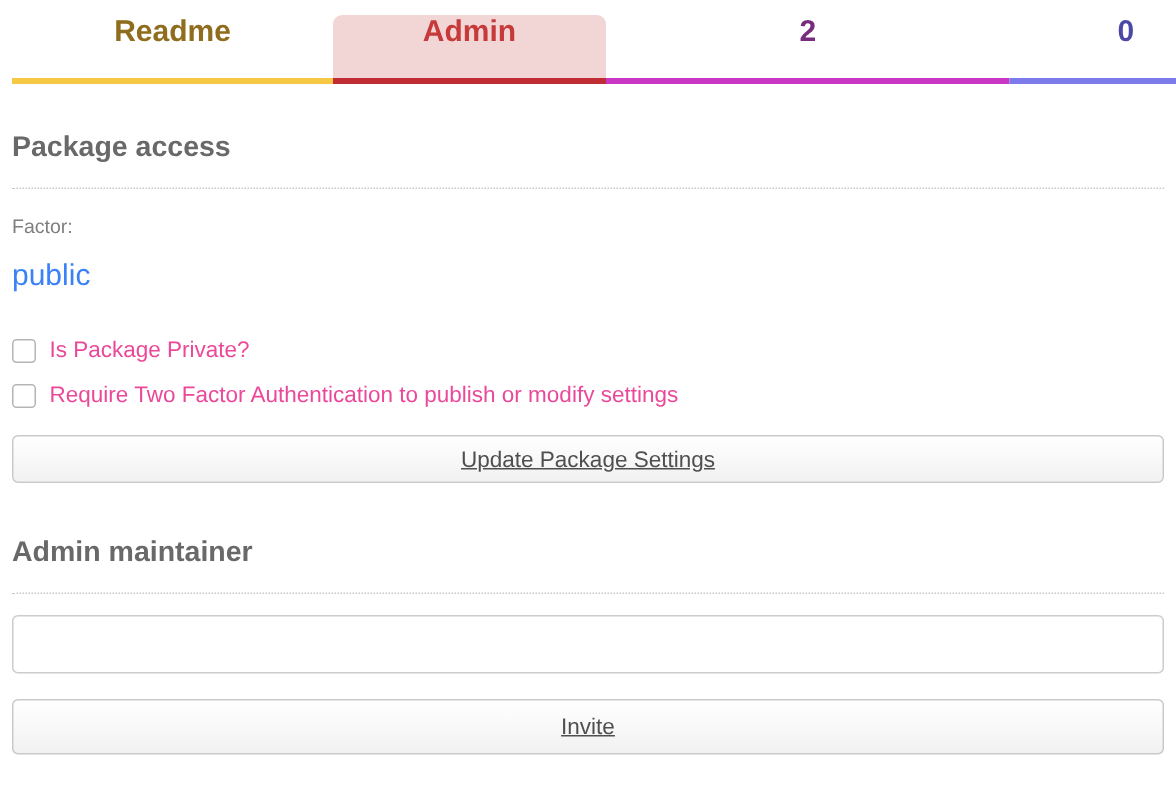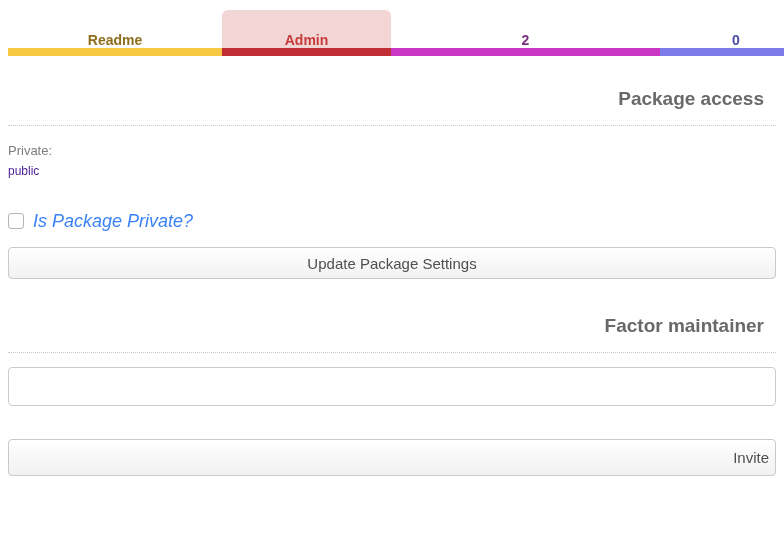--- a/index.html
+++ b/index.html
@@ -19,106 +19,105 @@
     align-items: flex-end;
     height: 56px;
     padding-left: 8px;
     width: 960px;
     box-sizing: border-box;
   }
   .tab {
     height: 46px;
     box-sizing: border-box;
     display: flex;
-    align-items: flex-end;
+    align-items: flex-start;
     justify-content: center;
     gap: 8px;
-    font-size: 14px;
+    font-size: 20px;
     font-weight: bold;
-    border-bottom: 8px solid #404040;
+    border-bottom: 4px solid #404040;
     cursor: pointer;
     white-space: nowrap;
   }
   .tab-readme       { width: 214px; }
-  .tab-admin        { width: 169px; border-radius: 6px 6px 0 0; }
+  .tab-admin        { width: 182px; border-radius: 6px 6px 0 0; }
   .tab-dependencies { width: 269px; }
   .tab-dependents   { width: 270px; justify-content: flex-start; padding-left: 72px; }
 
   
   .content { padding: 0 8px; }
 
   .section-heading {
     font-size: 19px;
     font-weight: bold;
     color: #696969;
-    margin: 12px;
+    margin: 0;
     padding: 0;
-    text-align: right;
   }
   .heading-package { margin-top: 32px; }
   .heading-invite  { margin-top: 36px; }
 
   .dotted-divider {
     border: none;
     border-top: 1px dotted #c9c9c9;
     margin: 15px 0 0 0;
     height: 0;
   }
 
   .status-label {
     margin-top: 17px;
     font-size: 13px;
     color: #7e7e7e;
     line-height: 15px;
   }
   .status-value {
-    margin-top: 3px;
-    font-size: 12px;
-    color: #4c1d95;
+    margin-top: 16px;
+    font-size: 20px;
+    color: #3b82f6;
     line-height: 20px;
   }
 
   .checkbox-group { margin-top: 31px; }
   .chk-row {
     display: flex;
     align-items: center;
     margin-bottom: 12px;
     cursor: pointer;
   }
   .chk-box {
     width: 14px;
     height: 14px;
     border: 1px solid #b5b5b5;
     border-radius: 3px;
     background: #fff;
     margin-right: 9px;
     flex: 0 0 auto;
   }
   .chk-label {
-    font-size: 18px;
-    color: #3b82f6;
+    font-size: 15px;
+    color: #ec4899;
     line-height: 18px;
-    font-style: italic;
   }
 
   .wide-button {
     display: block;
     width: 100%;
     box-sizing: border-box;
     border: 1px solid #c9c9c9;
     border-radius: 4px;
     background: linear-gradient(#ffffff, #f1f1f1);
     font-family: "Liberation Sans", sans-serif;
     font-size: 15px;
     color: #4f4f4f;
     text-align: center;
     cursor: pointer;
+    text-decoration: underline;
   }
   .update-button { margin-top: 17px; height: 32px; }
-  .invite-button { margin-top: 33px; height: 37px; text-align: right; }
+  .invite-button { margin-top: 17px; height: 37px; }
 
   .field-label {
     margin-top: 19px;
     font-size: 15px;
     font-weight: bold;
     color: #3e3e3e;
     line-height: 18px;
   }
   .text-input {
     margin-top: 14px;
@@ -155,32 +154,36 @@
     <span class="tab-count">0</span>
 
   </div>
 </div>
 
 <div class="content">
 
   <h2 class="section-heading heading-package">Package access</h2>
   <hr class="dotted-divider">
 
-  <div class="status-label">Private:</div>
+  <div class="status-label">Factor:</div>
   <div class="status-value">public</div>
 
   <div class="checkbox-group">
     <label class="chk-row">
       <span class="chk-box"></span>
       <span class="chk-label">Is Package Private?</span>
     </label>
+    <label class="chk-row">
+      <span class="chk-box"></span>
+      <span class="chk-label">Require Two Factor Authentication to publish or modify settings</span>
+    </label>
   </div>
 
   <button class="wide-button update-button">Update Package Settings</button>
 
-  <h2 class="section-heading heading-invite">Factor maintainer</h2>
+  <h2 class="section-heading heading-invite">Admin maintainer</h2>
   <hr class="dotted-divider">
 
   <input type="text" class="text-input" value="" style="">
 
   <button class="wide-button invite-button">Invite</button>
 
 </div>
 
 </body></html>

